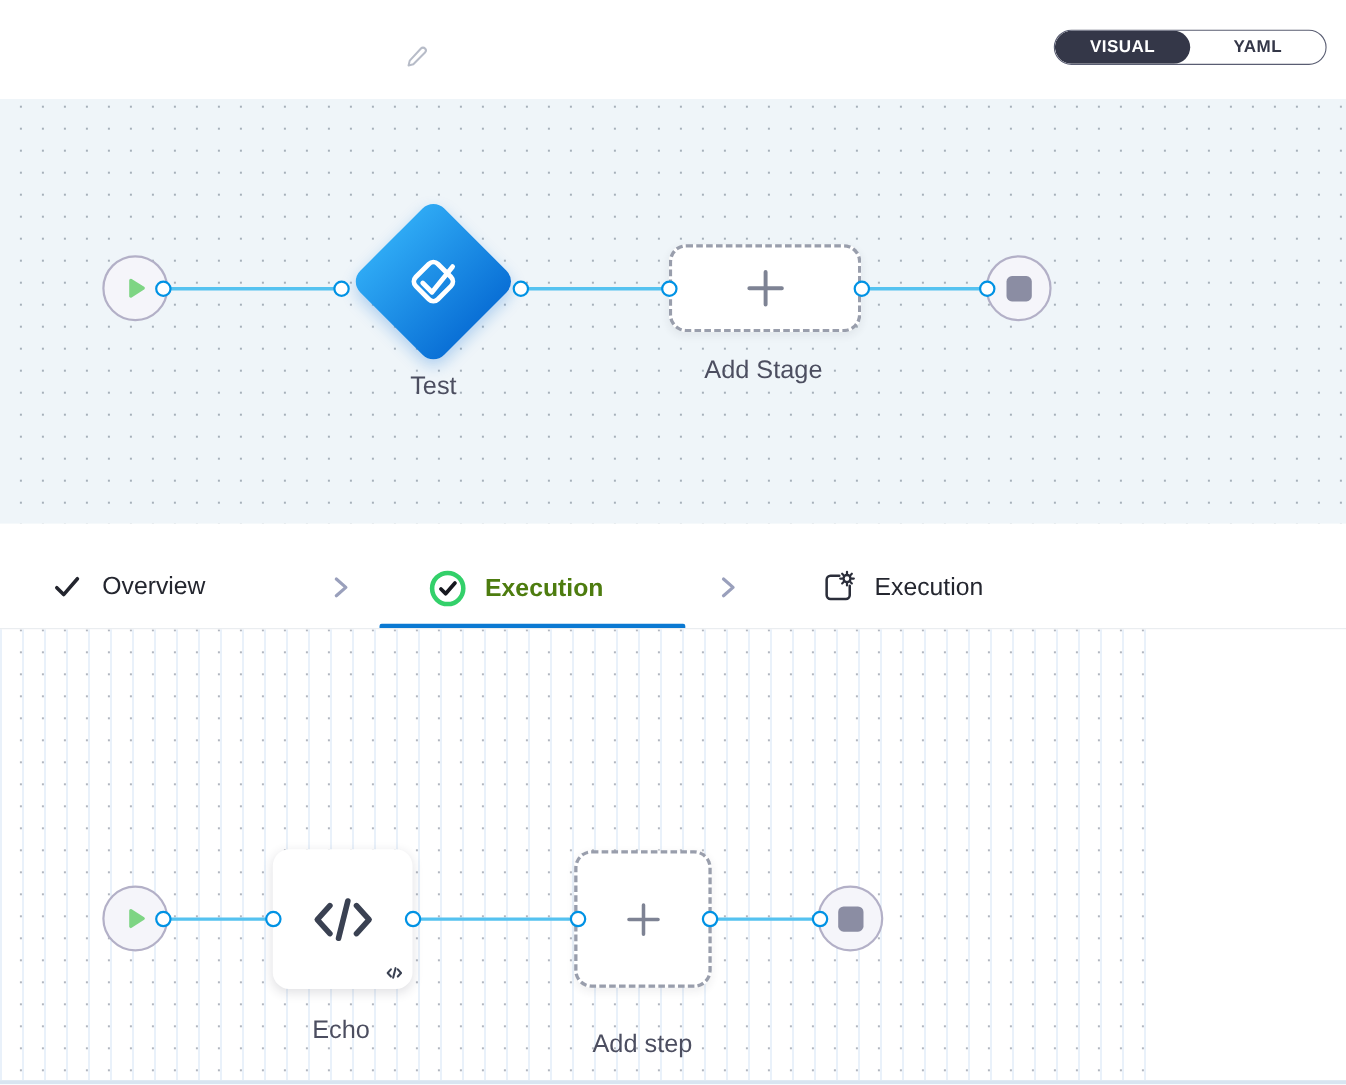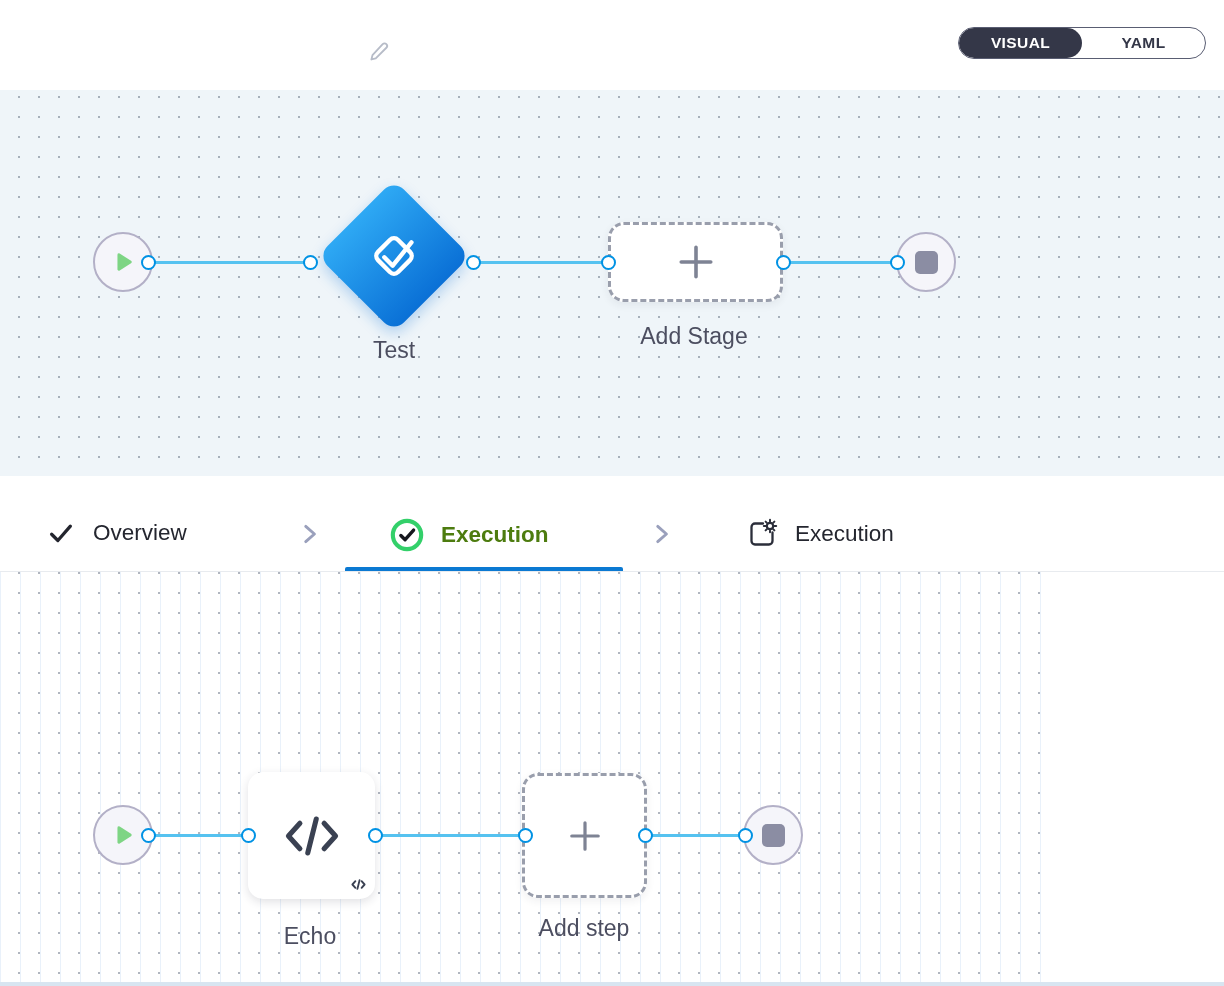--- a/index.html
+++ b/index.html
@@ -210,21 +210,21 @@
     </div>
     <div class="node-label" style="left:200px; top:351px;">Echo</div>
 
     <div class="add-box" style="left:522px; top:201px; width:125px; height:125px;">
       <span>
         <svg width="34" height="34" viewBox="0 0 36 36" stroke="#7e8394" stroke-width="3.4" stroke-linecap="round">
           <path d="M18 4 V32 M4 18 H32"></path>
         </svg>
       </span>
     </div>
-    <div class="node-label" style="left:474px; top:343px;">Add step</div>
+    <div class="node-label" style="left:474px; top:363px;">Add step</div>
 
     <div class="endpoint" style="left:743px; top:233px;">
       <div class="stop-square"></div>
     </div>
 
     <div class="port" style="left:140.5px; top:255.5px;"></div>
     <div class="port" style="left:240.5px; top:255.5px;"></div>
     <div class="port" style="left:367.5px; top:255.5px;"></div>
     <div class="port" style="left:517.5px; top:255.5px;"></div>
     <div class="port" style="left:637.5px; top:255.5px;"></div>

